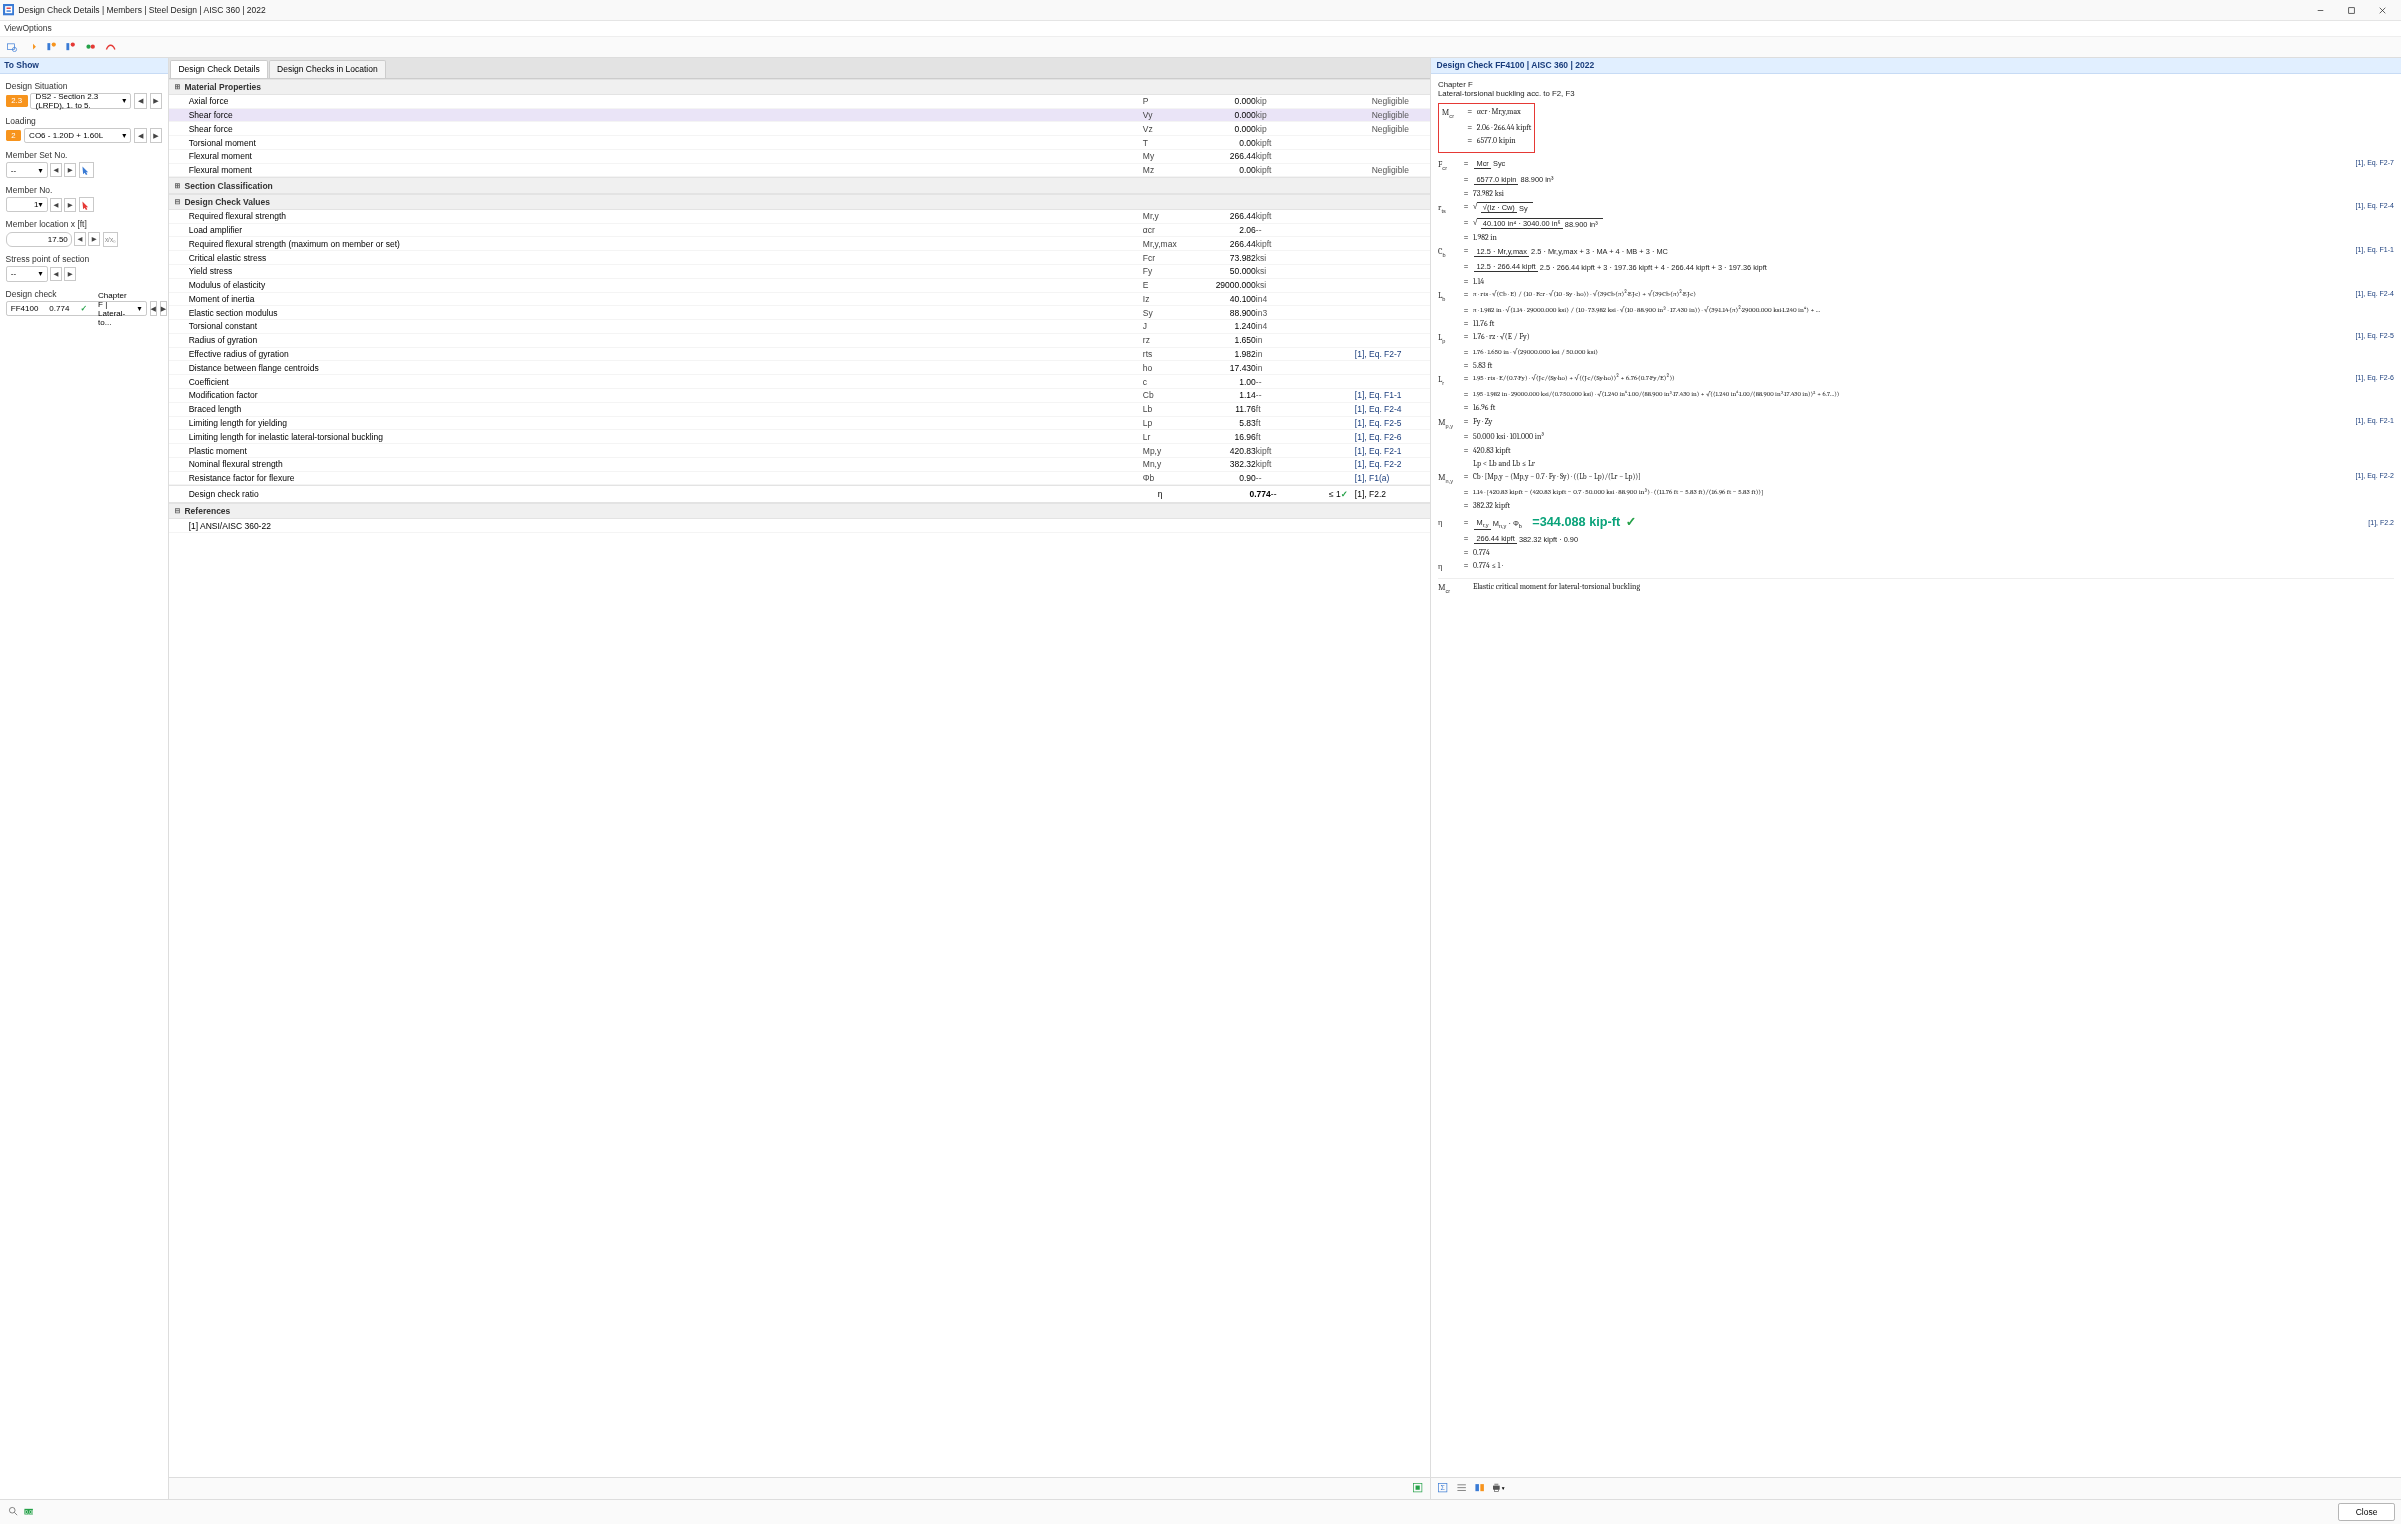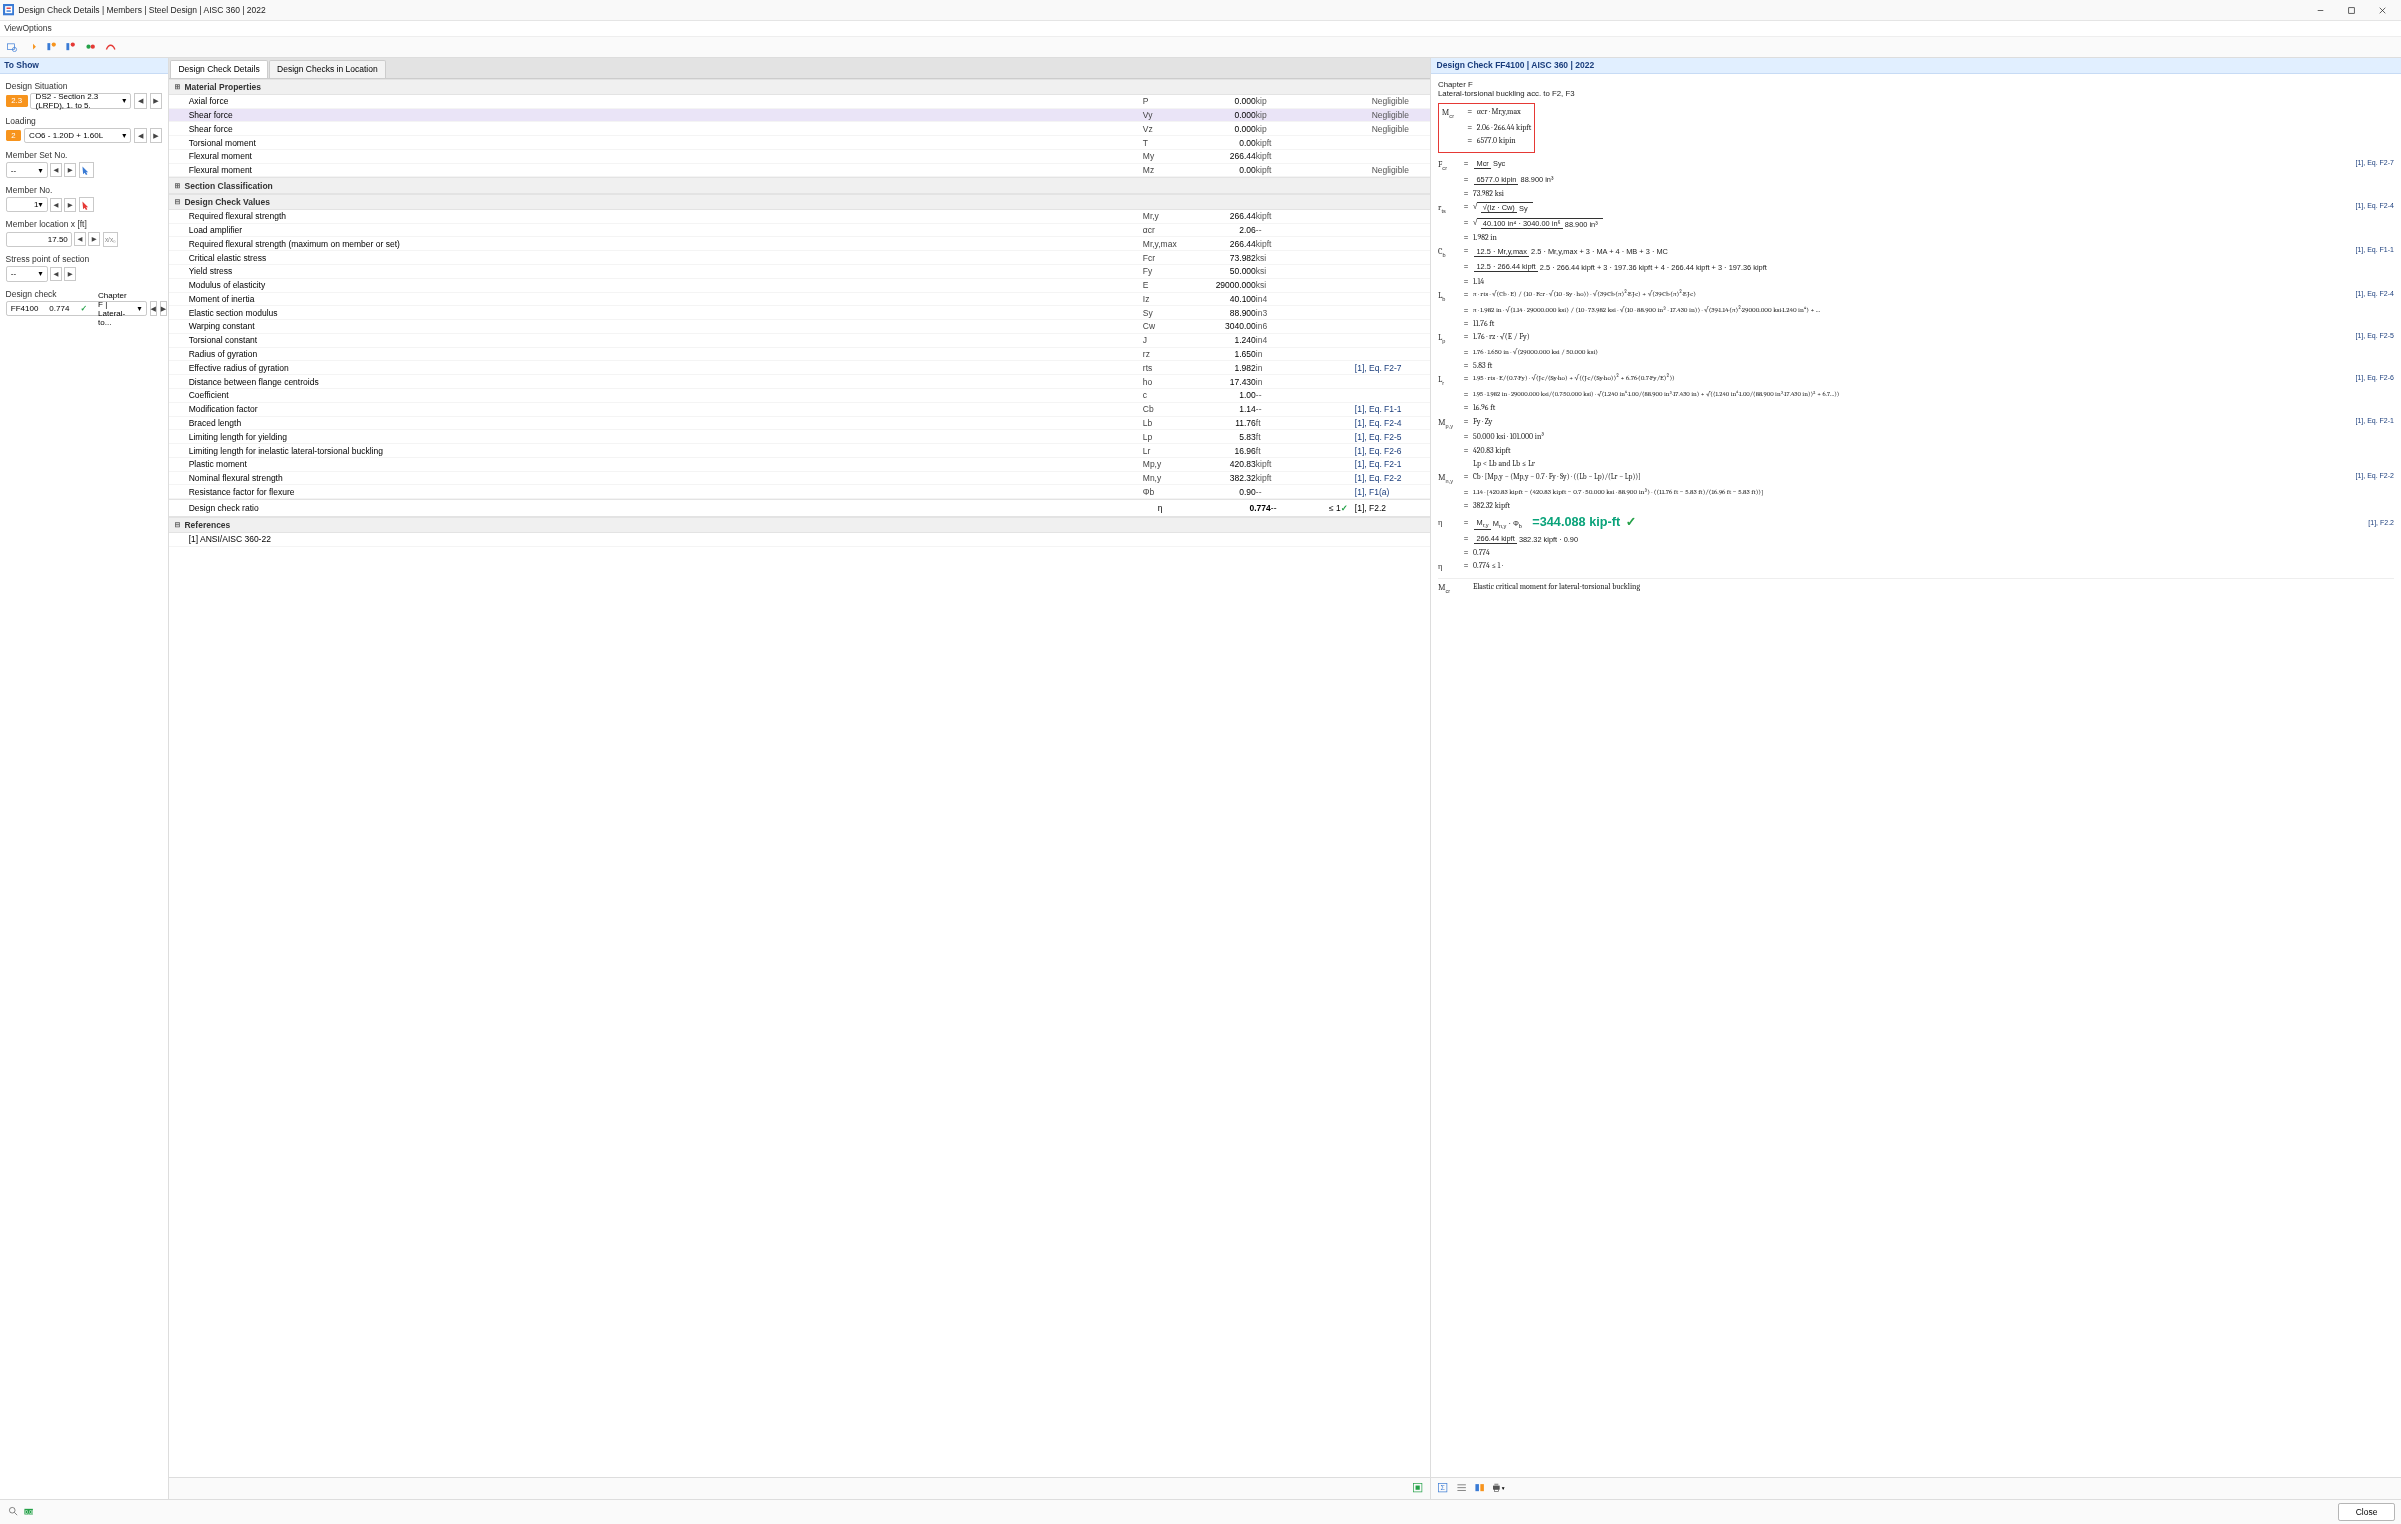--- a/index.html
+++ b/index.html
@@ -186,21 +186,21 @@
         <div class="arrow-btn sm">▶</div>
         <div class="icon-sm">
             <svg width="10" height="10" viewBox="0 0 14 14">
               <path d="M2 2 L10 10 L7 10 L9 13 L7 14 L5 11 L3 13 Z" fill="#e53935"></path>
             </svg>
           </div>
       </div>
 
       <div class="field-label">Member location x [ft]</div>
       <div class="row">
-        <input class="num-input" style="width: 66px;" value="17.50">
+        <input class="num-input" style="width: 66px; border-radius: 6px;" value="17.50">
         <div class="arrow-btn sm">◀</div>
         <div class="arrow-btn sm">▶</div>
         <div class="icon-sm" style="font-size:6.4px; color:#888;">x/x₀</div>
       </div>
 
       <div class="field-label">Stress point of section</div>
       <div class="row">
         <div class="dd" style="flex:0 0 42px;">
             <span>--</span>
             <span>▾</span>
@@ -360,29 +360,20 @@
               <span class="c5">in4</span>
               <span class="c6"></span>
               <span class="c7"></span>
             </div>
             <div class="row-line">
               <span></span>
               <span class="c2">Elastic section modulus</span>
               <span class="c3">Sy</span>
               <span class="c4">88.900</span>
               <span class="c5">in3</span>
-              <span class="c6"></span>
-              <span class="c7"></span>
-            </div>
-            <div class="row-line">
-              <span></span>
-              <span class="c2">Warping constant</span>
-              <span class="c3">Cw</span>
-              <span class="c4">3040.00</span>
-              <span class="c5">in6</span>
               <span class="c6"></span>
               <span class="c7"></span>
             </div>
             <div class="row-line">
               <span></span>
               <span class="c2">Torsional constant</span>
               <span class="c3">J</span>
               <span class="c4">1.240</span>
               <span class="c5">in4</span>
               <span class="c6"></span>

